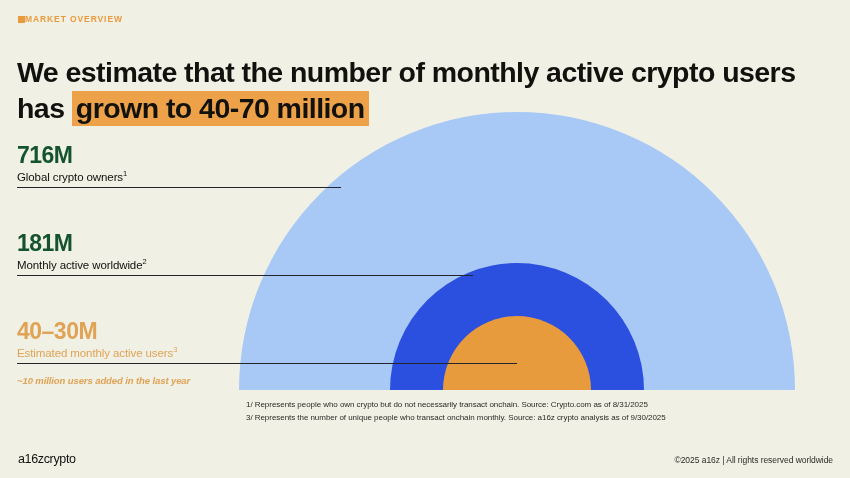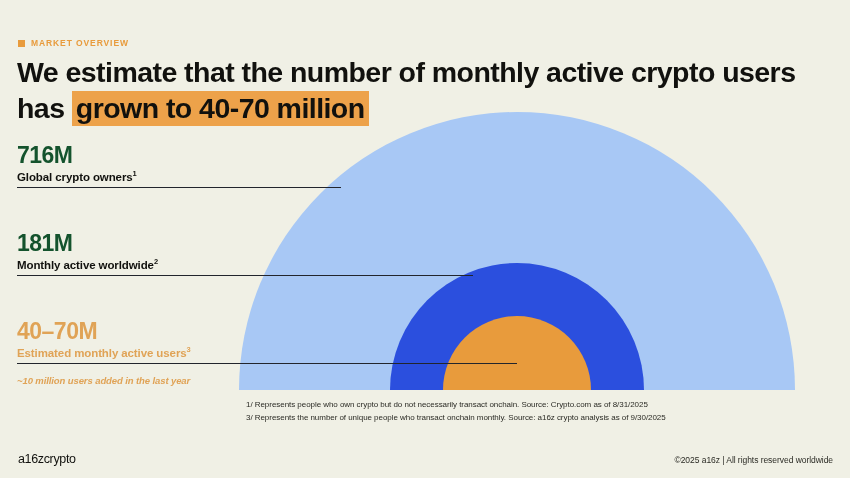--- a/index.html
+++ b/index.html
@@ -21,22 +21,20 @@
     overflow: hidden;
   }
 
   
   #kicker {
     position: absolute;
     left: 18px;
     top: 14px;
     display: flex;
     align-items: center;
-    gap: 6px;
-    margin-top: 24px;
   }
   #kicker-square {
     width: 7px;
     height: 7px;
     background: #e89b3c;
     display: block;
   }
   #kicker-text {
     font-size: 8.5px;
     font-weight: bold;
@@ -82,21 +80,21 @@
   }
   .metric-value {
     font-size: 23px;
     font-weight: bold;
     letter-spacing: -0.5px;
     line-height: 1.05;
     color: #14532d;
   }
   .metric-label {
     font-size: 11.5px;
-    font-weight: bold;
+    font-weight: normal;
     letter-spacing: -0.1px;
     margin-top: 4px;
     color: #11110e;
   }
   .metric-label sup {
     font-size: 7.5px;
     vertical-align: super;
     line-height: 0;
   }
   .metric.accent .metric-value,
@@ -181,21 +179,21 @@
   </div>
   <div class="rule" style="top:187px; width:324px;"></div>
 
   <div class="metric" style="top:231px;">
     <div class="metric-value">181M</div>
     <div class="metric-label"><span>Monthly active worldwide</span><sup>2</sup></div>
   </div>
   <div class="rule" style="top:275px; width:456px;"></div>
 
   <div class="metric accent" style="top:319px;">
-    <div class="metric-value">40–70M</div>
+    <div class="metric-value">40–30M</div>
     <div class="metric-label"><span>Estimated monthly active users</span><sup>3</sup></div>
   </div>
   <div class="rule" style="top:363px; width:500px;"></div>
   <div class="metric-sub" style="position:absolute; left:17px; top:375px;">~10 million users added in the last year</div>
 
   <div id="footnotes">
     <div class="footnote">1/ Represents people who own crypto but do not necessarily transact onchain. Source: Crypto.com as of 8/31/2025</div>
     <div class="footnote">3/ Represents the number of unique people who transact onchain monthly. Source: a16z crypto analysis as of 9/30/2025</div>
   </div>
 

